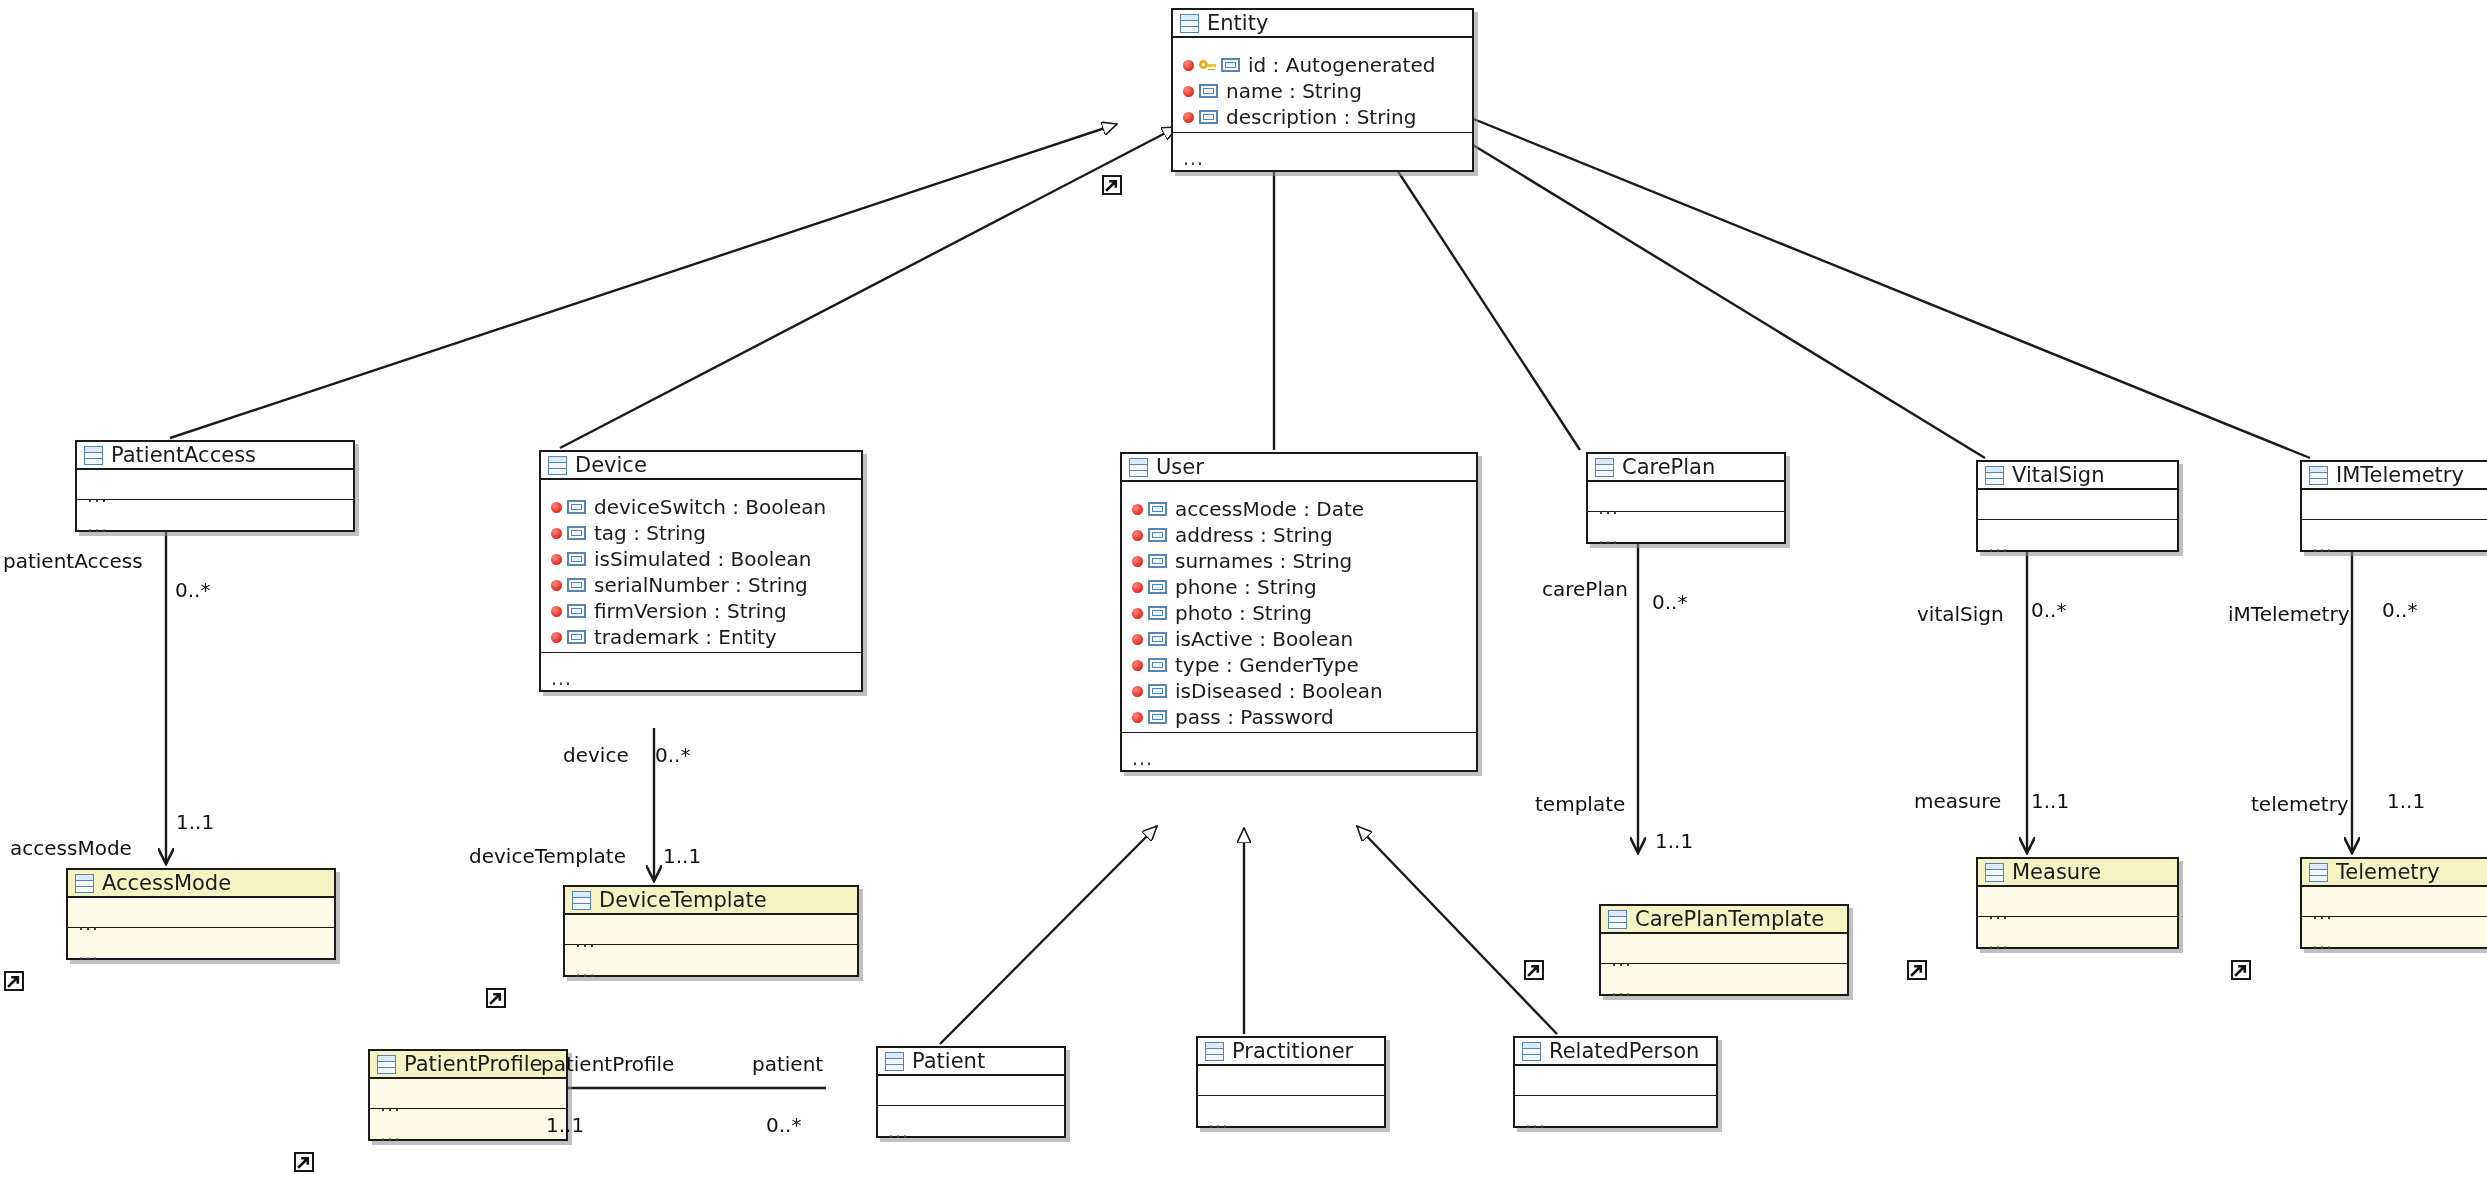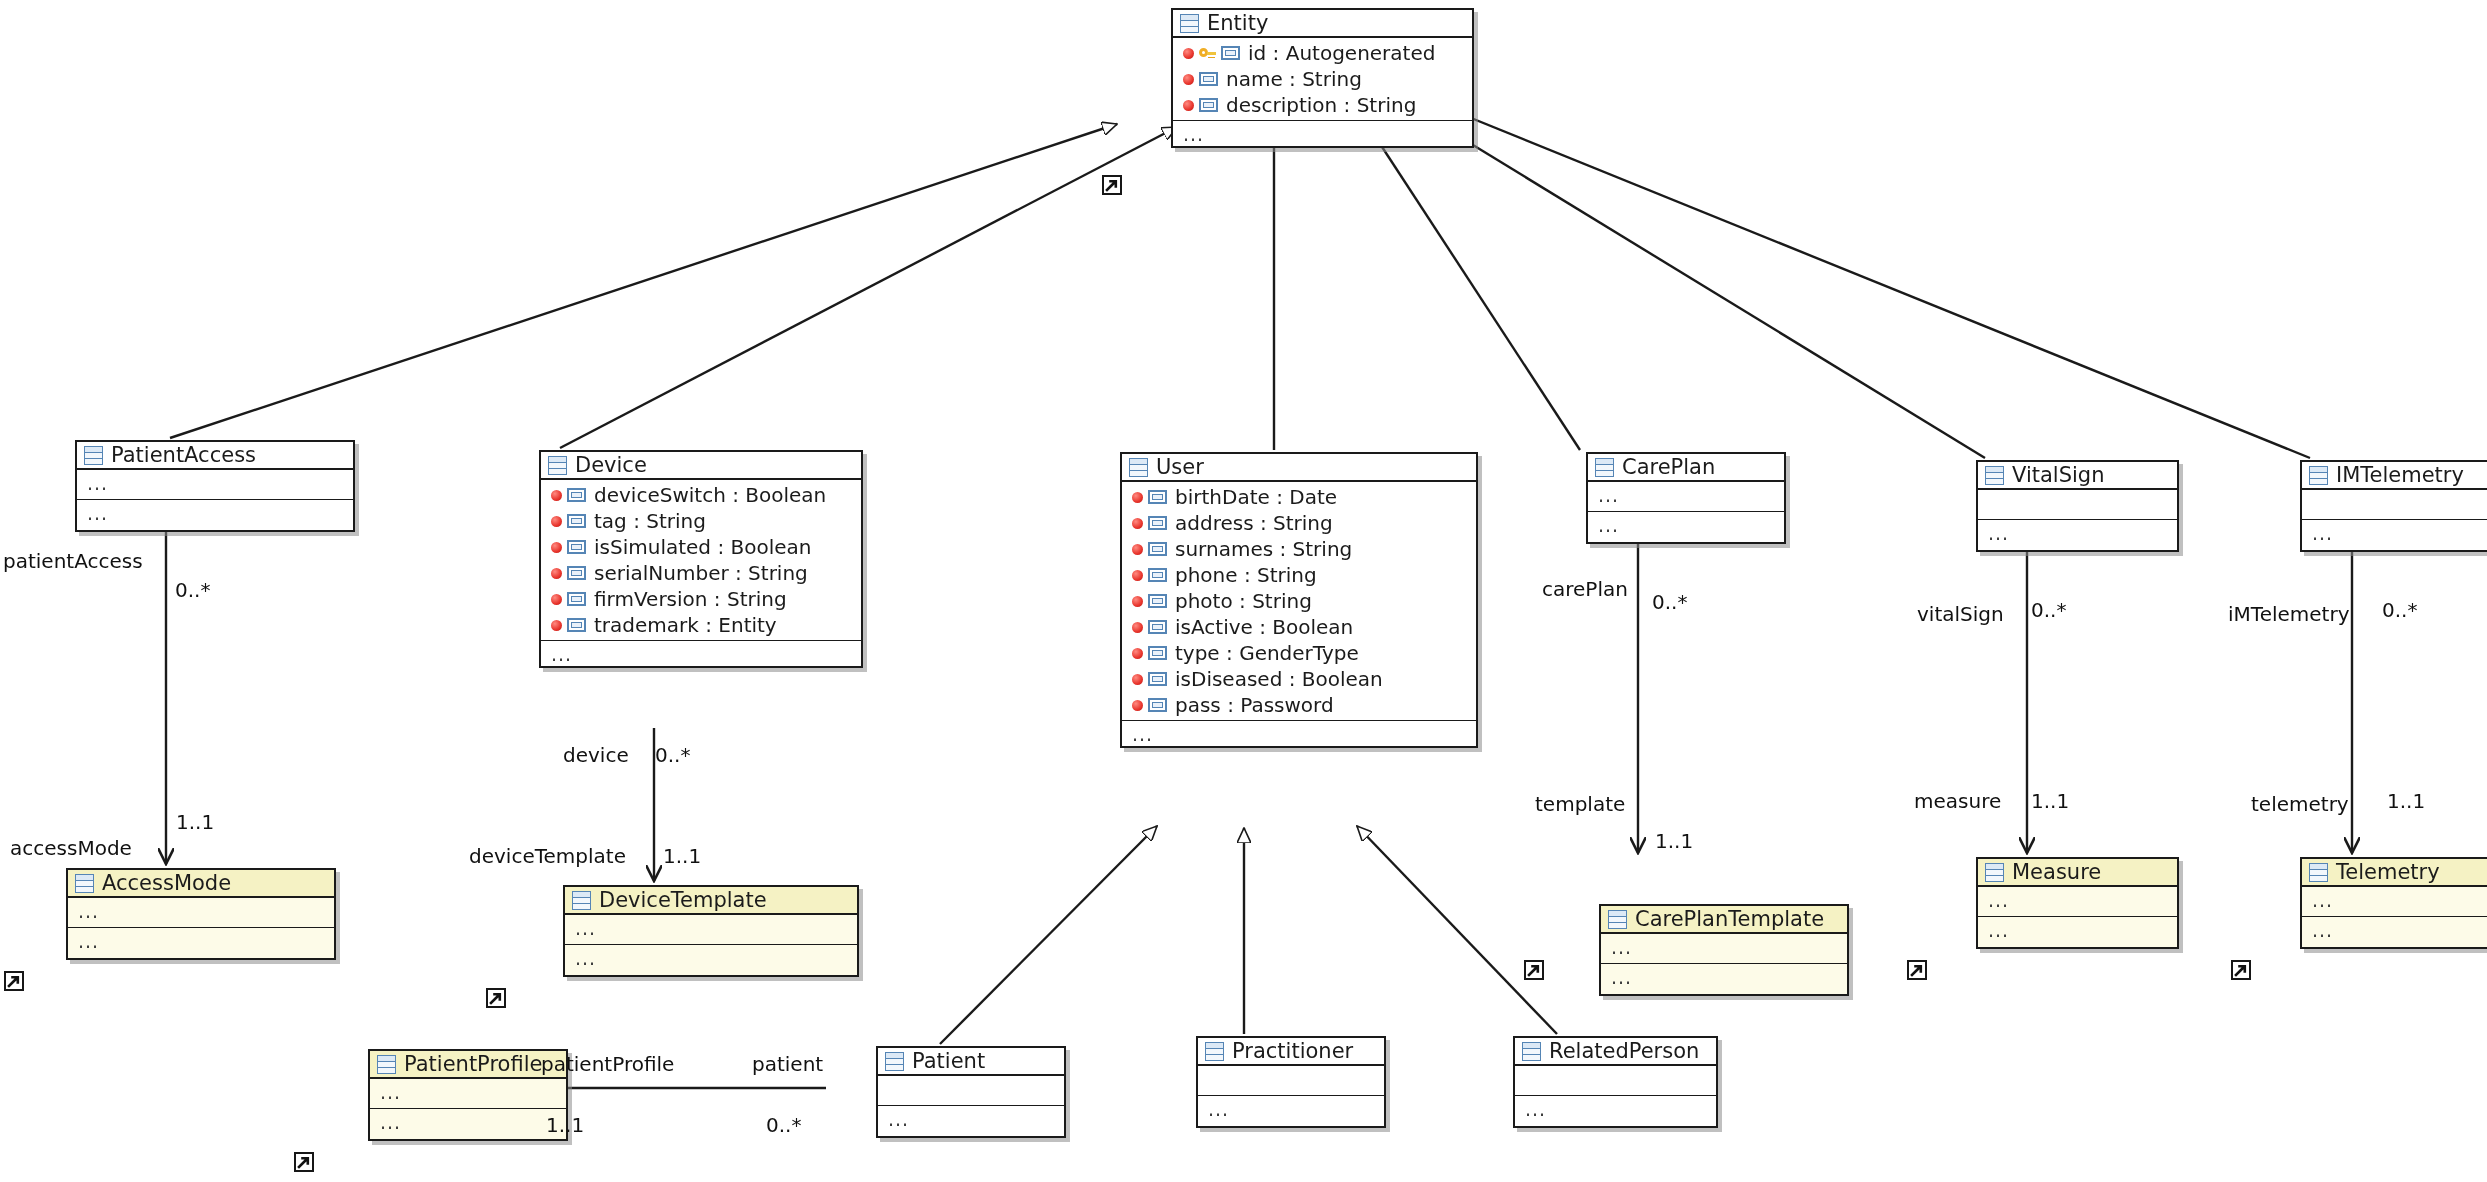--- a/index.html
+++ b/index.html
@@ -48,21 +48,21 @@
   }
   .cls-title {
     font-size: 21px;
     color: #1b1b1b;
     line-height: 1;
     white-space: nowrap;
   }
   .cls-compartment {
     border-bottom: 1px solid #1a1a1a;
     box-sizing: border-box;
-    padding: 2px 6px 2px 10px;
+    padding: 14px 6px 2px 10px;
     background: #ffffff;
   }
   .cls-compartment:last-child { border-bottom: none; }
   .cls-compartment.empty { padding: 0; }
 
   .ellipsis {
     font-size: 19px;
     color: #3a3a3a;
     letter-spacing: 1px;
     line-height: 1;
@@ -284,21 +284,21 @@
       </div>
       <div class="uml-class" style="left: 1072px; top: 452px; width: 358px;">
         <div class="cls-header">
           <span class="icon-class"></span>
           <span class="cls-title">User</span>
         </div>
         <div class="cls-compartment">
           <div class="attr-row">
             <span class="icon-dot"></span>
             <span class="icon-attr"></span>
-            <span class="attr-label">birthDate : Date</span>
+            <span class="attr-label">accessMode : Date</span>
           </div>
           <div class="attr-row">
             <span class="icon-dot"></span>
             <span class="icon-attr"></span>
             <span class="attr-label">address : String</span>
           </div>
           <div class="attr-row">
             <span class="icon-dot"></span>
             <span class="icon-attr"></span>
             <span class="attr-label">surnames : String</span>

